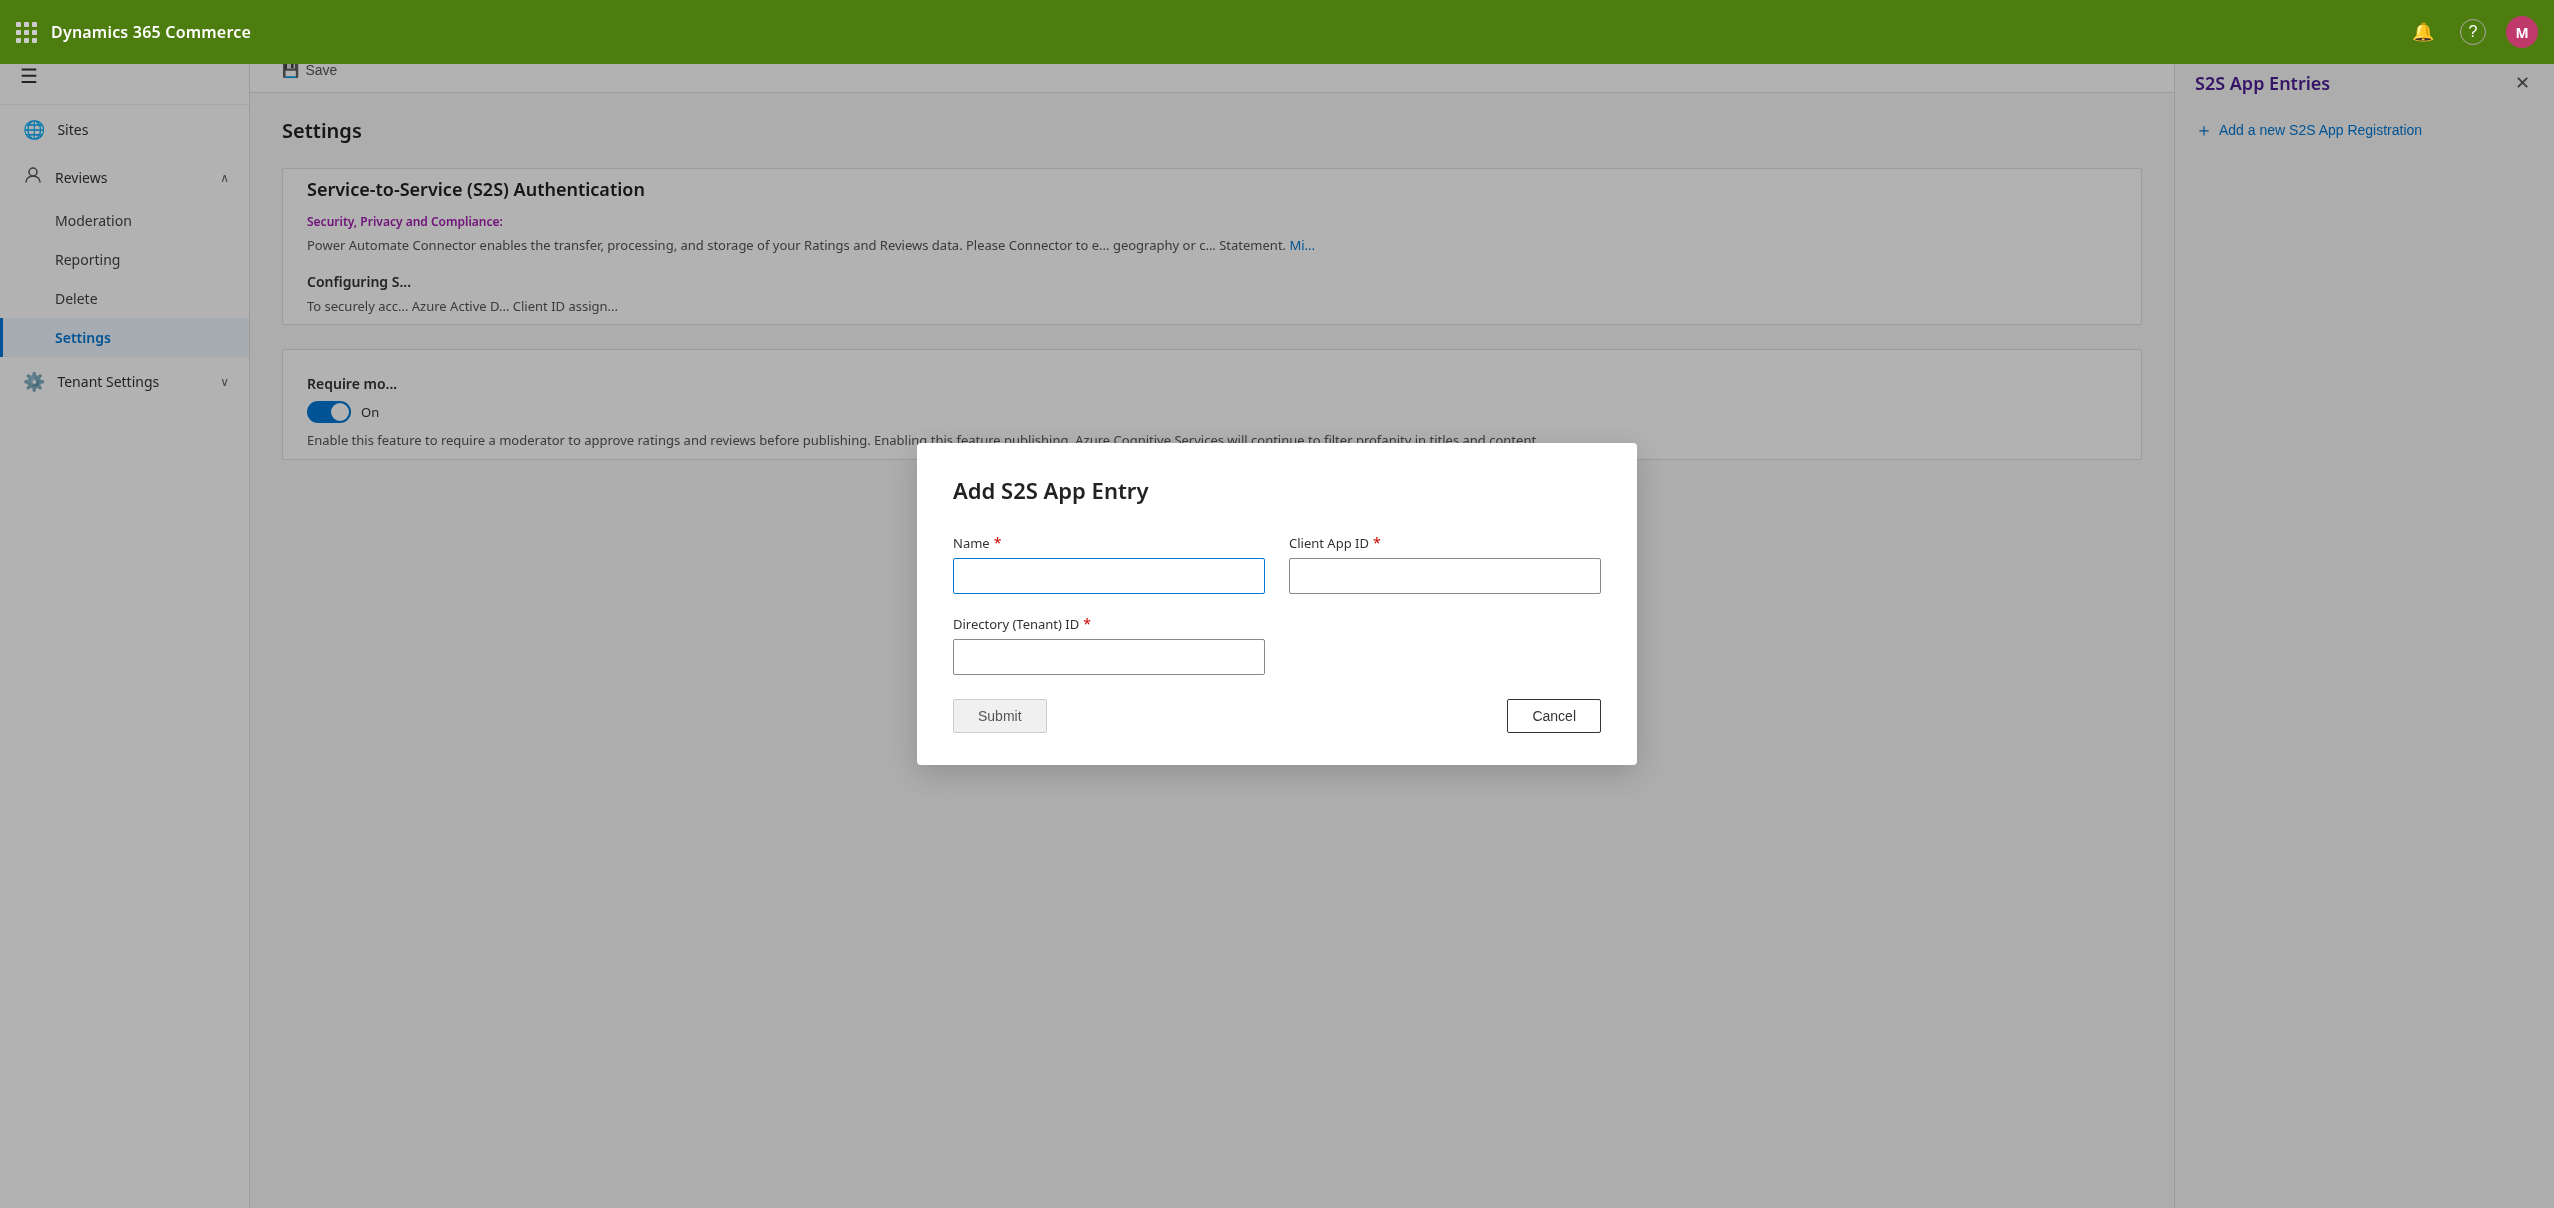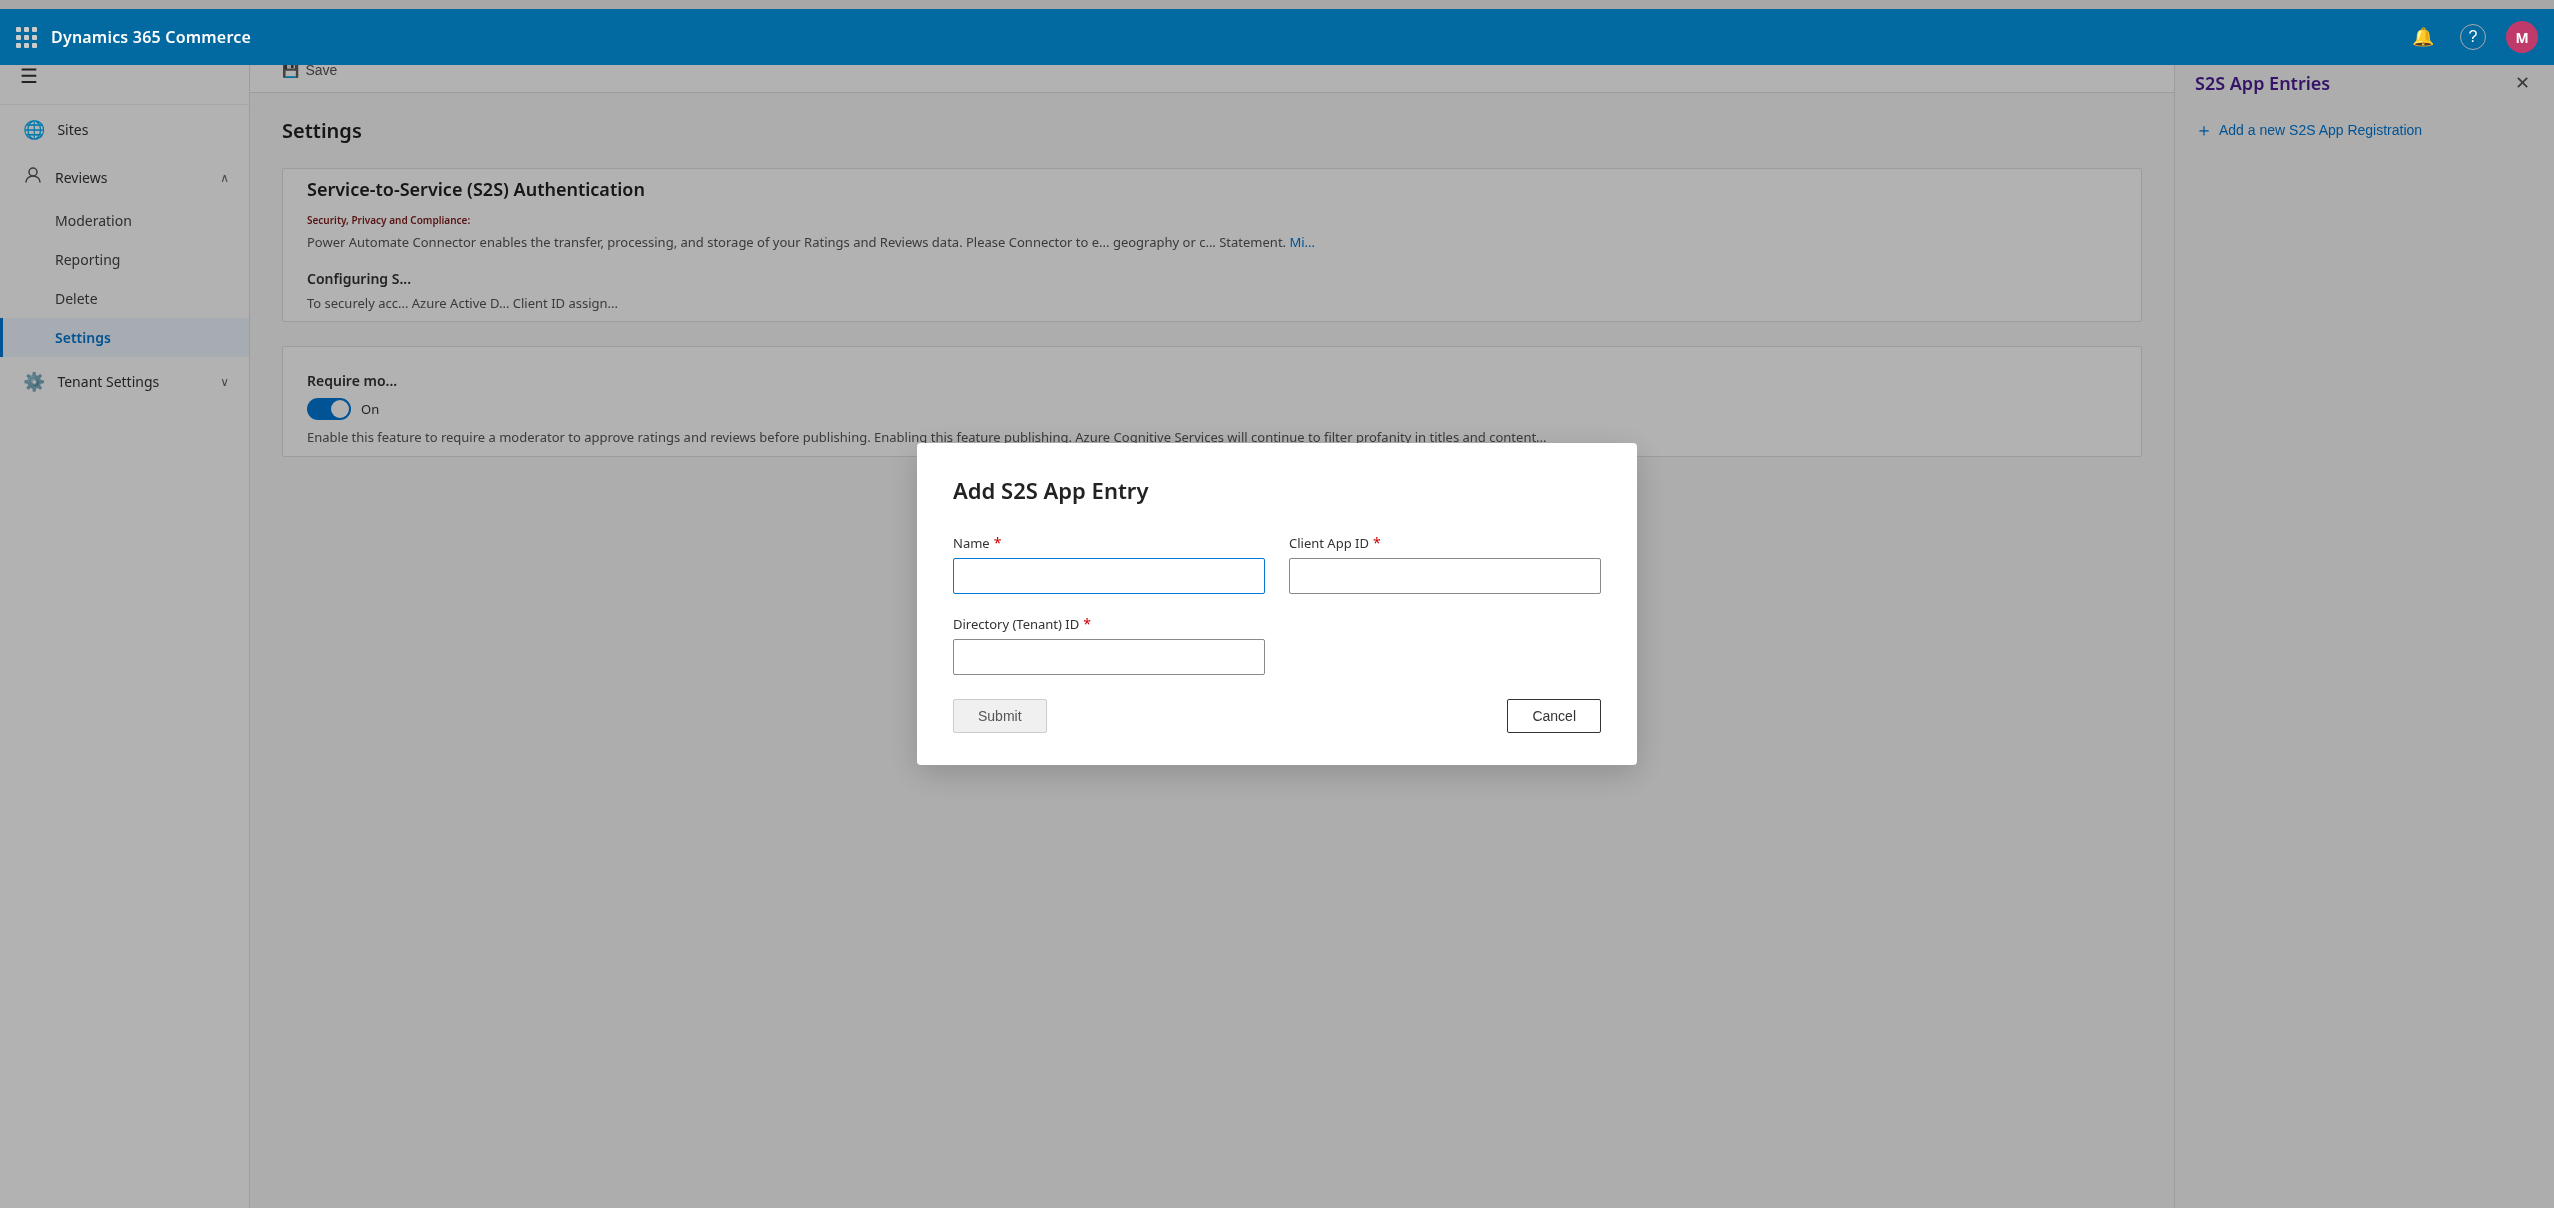--- a/index.html
+++ b/index.html
@@ -2,26 +2,26 @@
 <html><head>
   <meta charset="utf-8">
   <style>
     * { box-sizing: border-box; margin: 0; padding: 0; }
     body { font-family: 'Segoe UI', system-ui, sans-serif; background: #f0f0f0; height: 100vh; overflow: hidden; }
 
     
     .top-nav {
       display: flex;
       align-items: center;
-      background: #0369a1;
+      background: #4d7c0f;
       color: #fff;
-      height: 56px;
+      height: 64px;
       padding: 0 16px;
       position: fixed;
-      top: 9px; left: 0; right: 0;
+      top: 0; left: 0; right: 0;
       z-index: 1000;
     }
     .top-nav-title {
       font-size: 16px;
       font-weight: 600;
       letter-spacing: 0.2px;
       flex: 1;
     }
     .top-nav-icons {
       display: flex;
@@ -164,23 +164,23 @@
       margin-bottom: 12px;
     }
     .section-body {
       background: #fff;
       border: 1px solid #e0e0e0;
       border-radius: 2px;
       padding: 8px 24px;
       margin-bottom: 24px;
     }
     .section-subtitle {
-      font-size: 10px;
-      font-weight: 600;
-      color: #7f1d1d;
+      font-size: 12px;
+      font-weight: 600;
+      color: #a21caf;
       margin-bottom: 6px;
     }
     .section-text {
       font-size: 13px;
       color: #555;
       line-height: 1.5;
     }
     .section-link { color: #0078d4; cursor: pointer; }
     .subsection-title {
       font-size: 14px;

